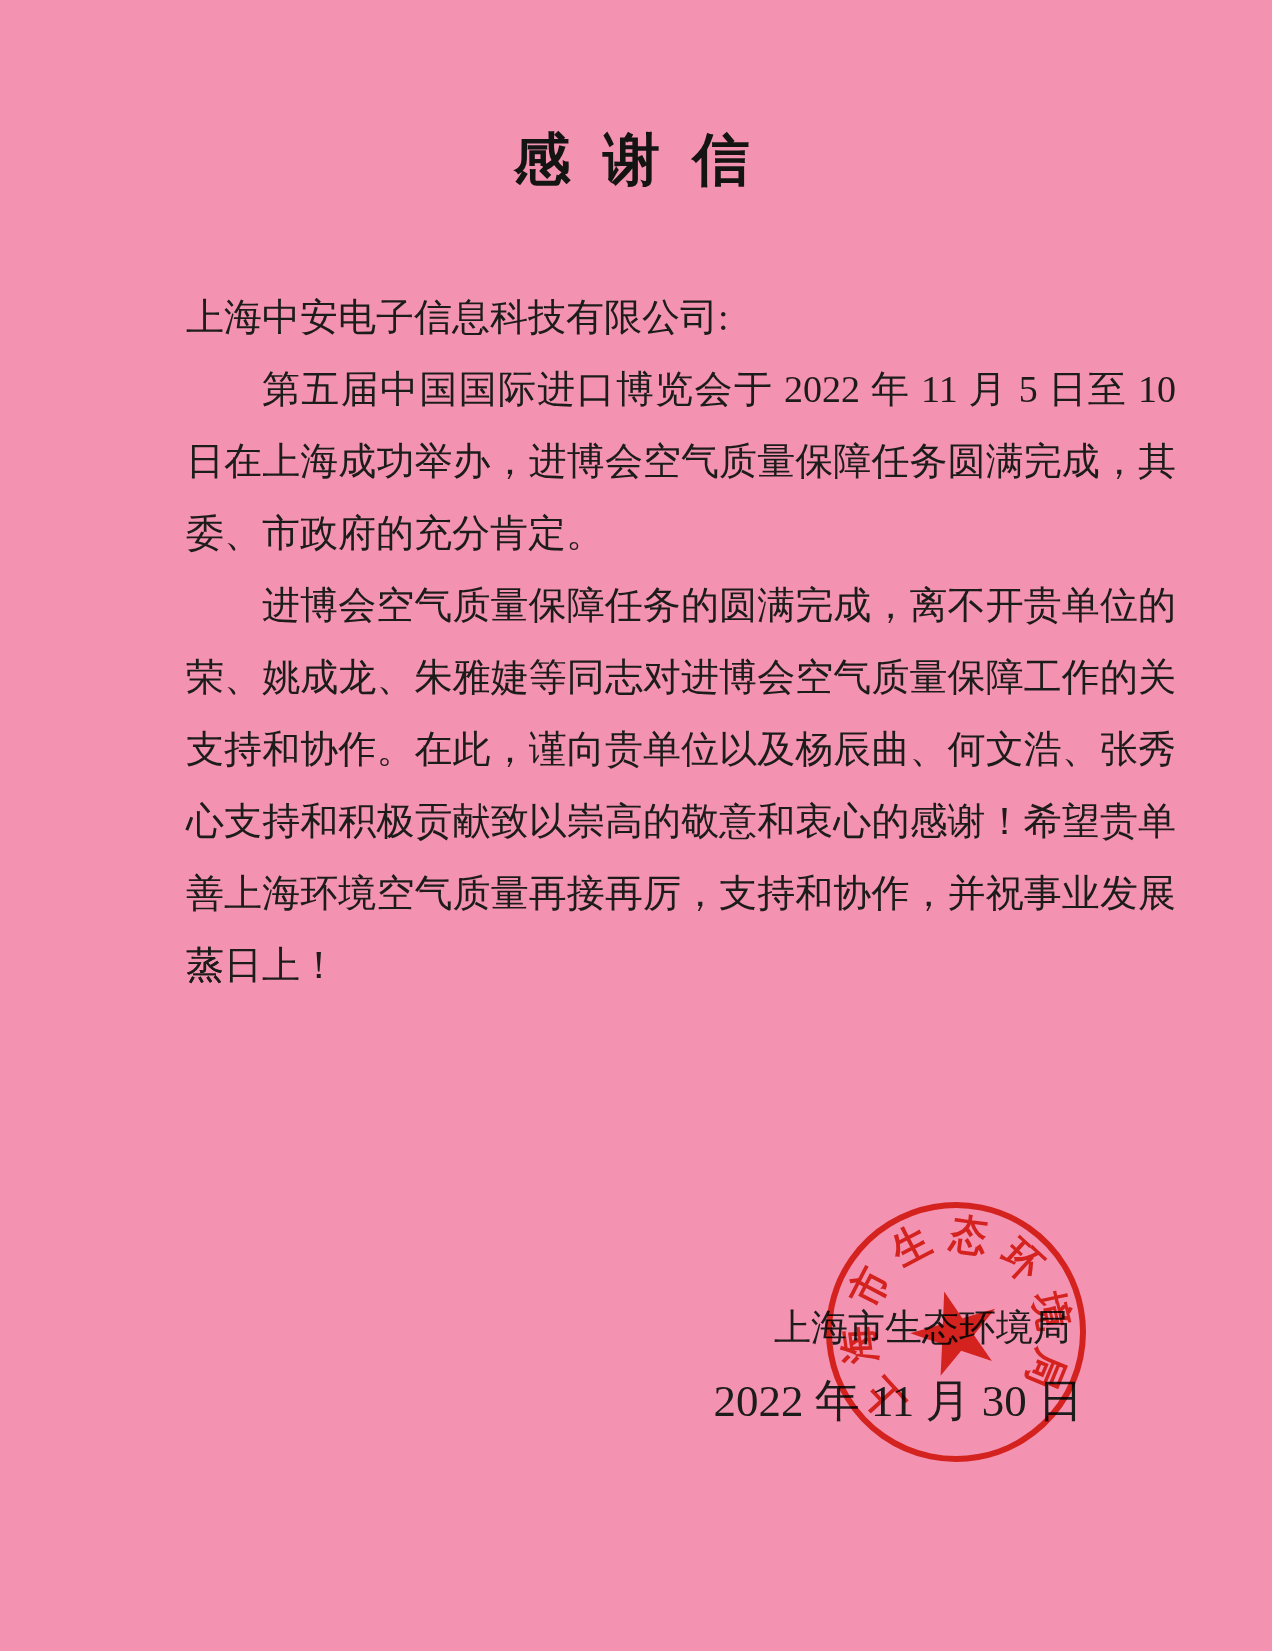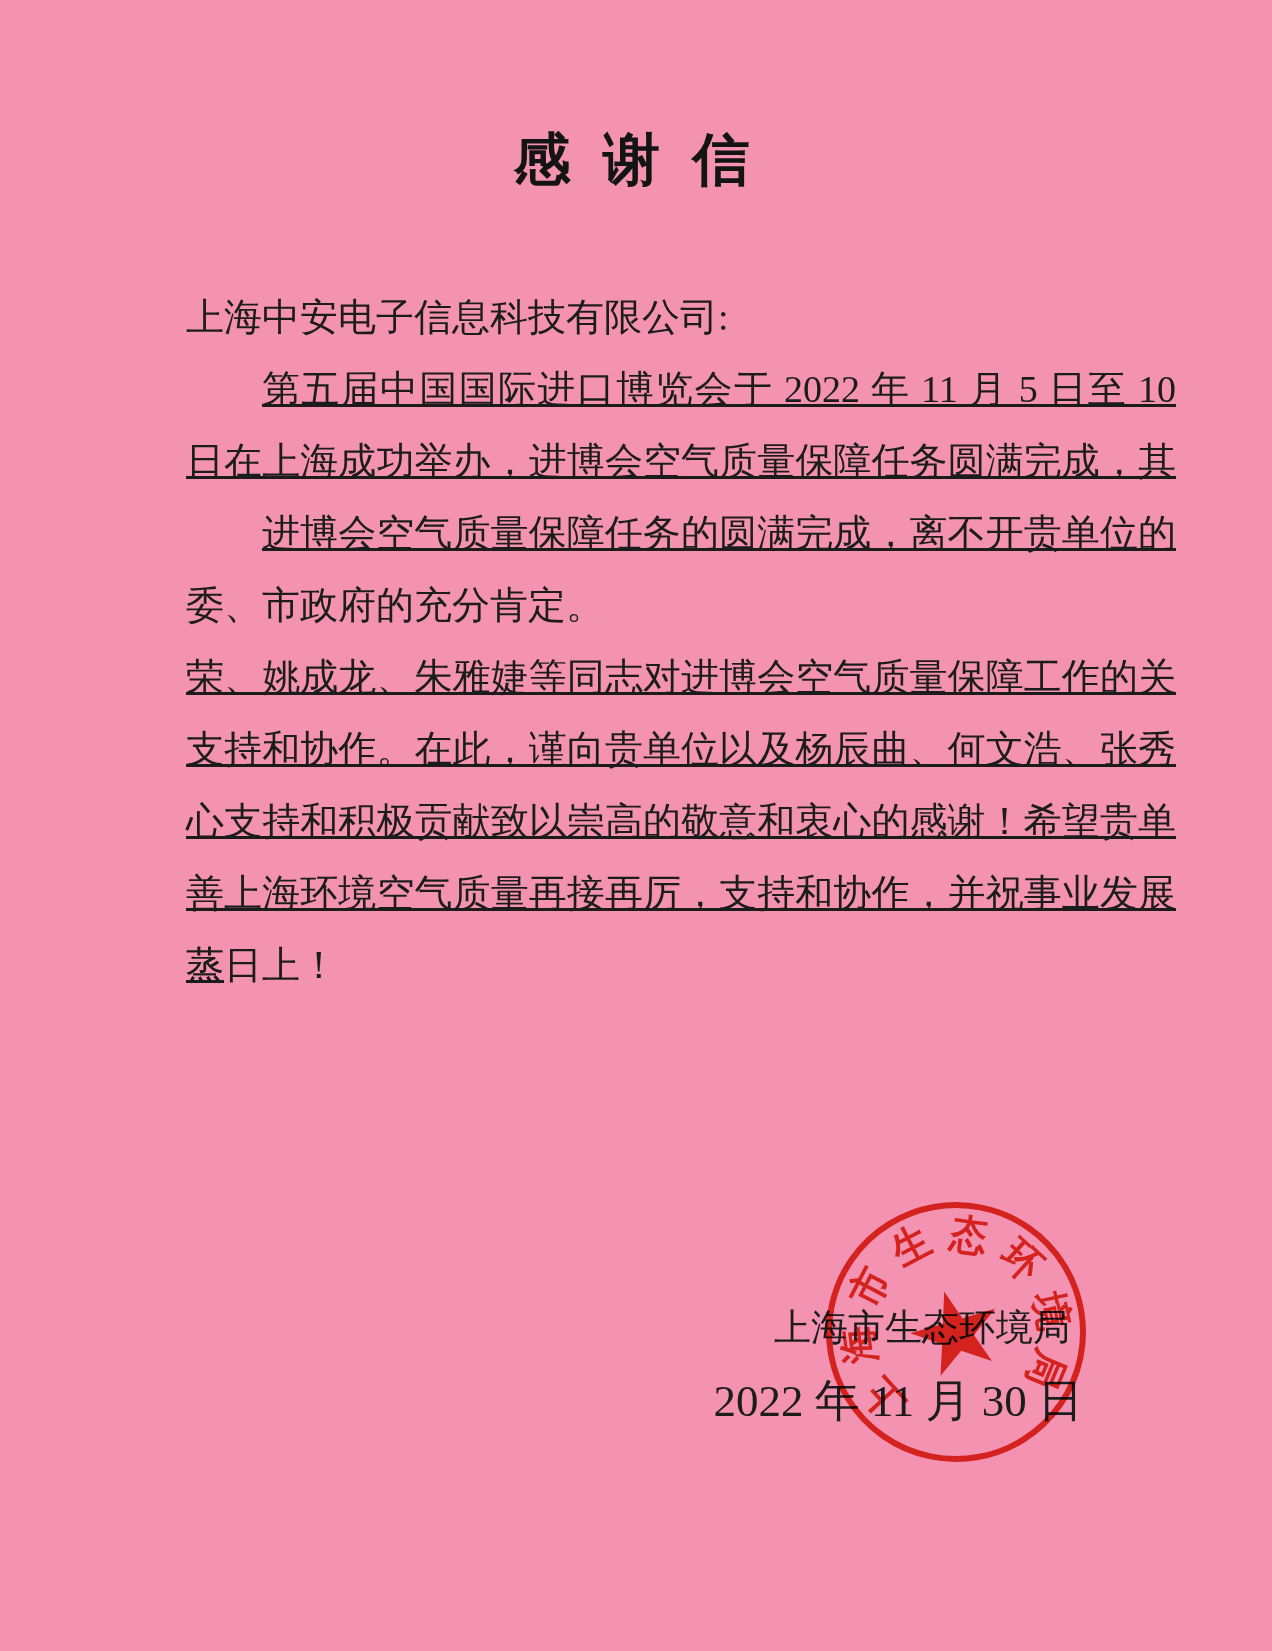--- a/index.html
+++ b/index.html
@@ -43,21 +43,20 @@
   }
   .line {
     height: 72px;
     line-height: 72px;
     white-space: nowrap;
   }
   .line.fill {
     white-space: normal;
     text-align: justify;
     text-align-last: justify;
-    text-decoration: underline;
   }
   .line.indent {
     padding-left: 76px;
   }
   
   .signature {
     position: absolute;
     top: 1308px;
     right: 202px;
     font-size: 37px;
@@ -119,23 +118,23 @@
 
 <div class="page">
 
   <div class="title">感 谢 信</div>
 
   <div class="body-text">
     <div class="line">上海中安电子信息科技有限公司:</div>
 
     <div class="line fill indent">第五届中国国际进口博览会于 2022 年 11 月 5 日至 10</div>
     <div class="line fill">日在上海成功举办，进博会空气质量保障任务圆满完成，其</div>
+    <div class="line">委、市政府的充分肯定。</div>
+
     <div class="line fill indent">进博会空气质量保障任务的圆满完成，离不开贵单位的</div>
-
-    <div class="line">委、市政府的充分肯定。</div>
     <div class="line fill">荣、姚成龙、朱雅婕等同志对进博会空气质量保障工作的关</div>
     <div class="line fill">支持和协作。在此，谨向贵单位以及杨辰曲、何文浩、张秀</div>
     <div class="line fill">心支持和积极贡献致以崇高的敬意和衷心的感谢！希望贵单</div>
     <div class="line fill">善上海环境空气质量再接再厉，支持和协作，并祝事业发展蒸</div>
     <div class="line">蒸日上！</div>
   </div>
 
   <div class="signature">上海市生态环境局</div>
   <div class="letter-date">2022 年 11 月 30 日</div>
 

